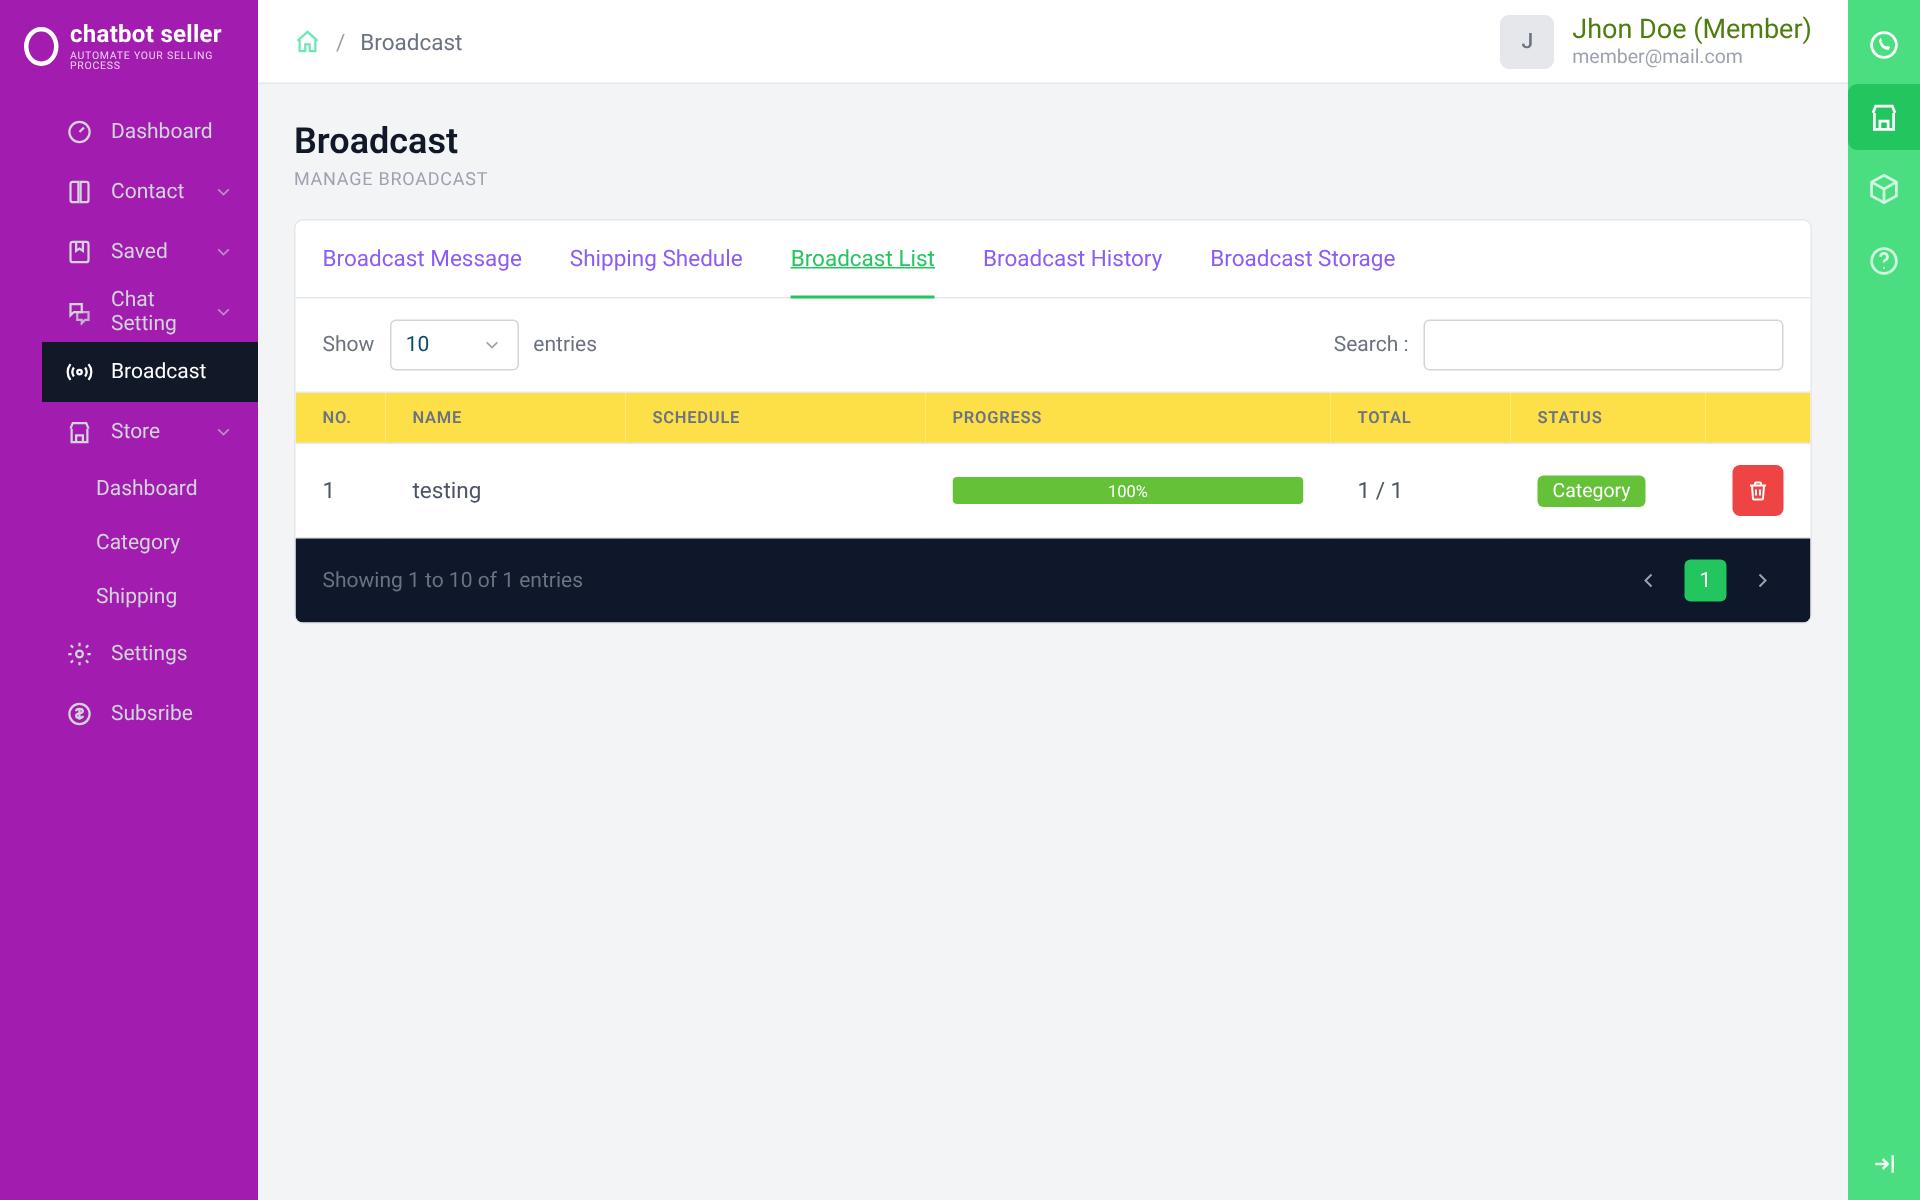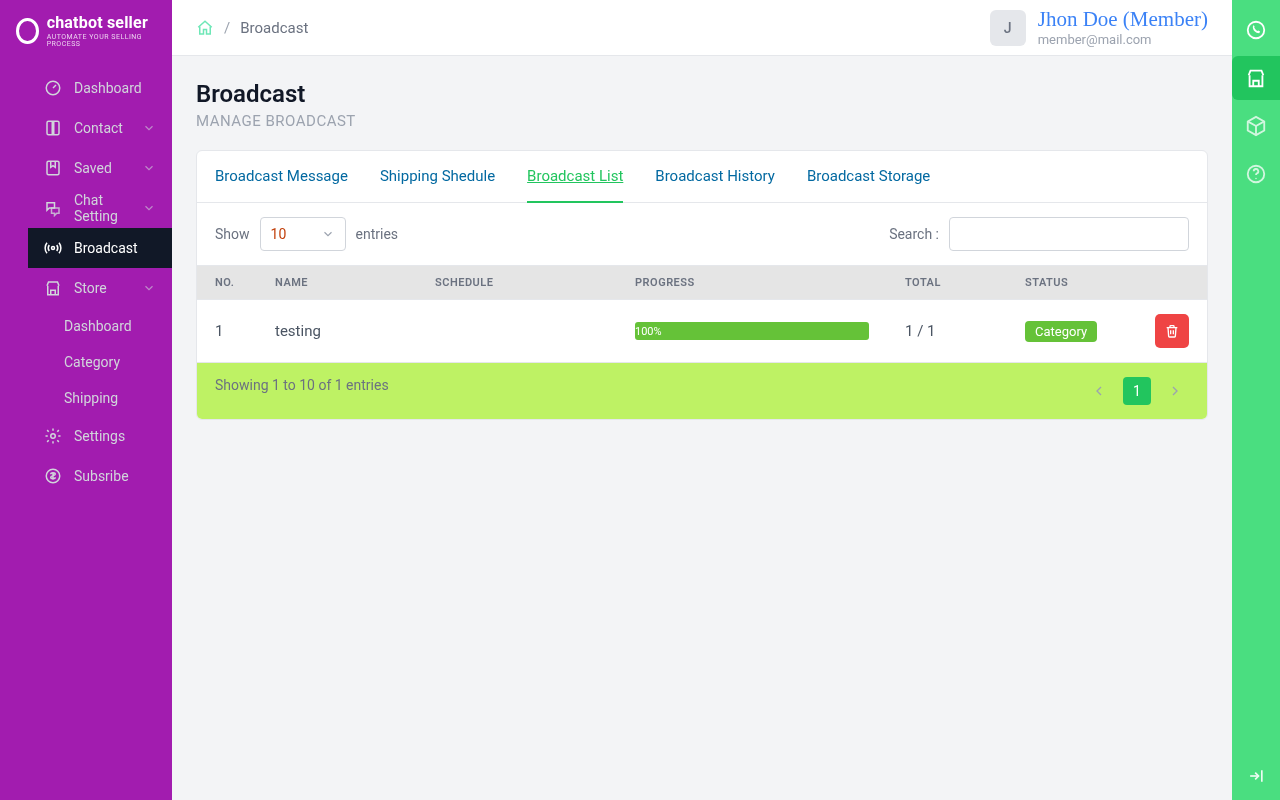--- a/index.html
+++ b/index.html
@@ -92,63 +92,63 @@
   .crumbs .current { color: #6b7280; }
 
   .user-area { margin-left: auto; display: flex; align-items: center; gap: 12px; }
   .avatar {
     width: 36px; height: 36px; border-radius: 6px;
     background: #e5e7eb; color: #6b7280;
     display: flex; align-items: center; justify-content: center;
     font-weight: 500;
   }
   .user-meta { display: flex; flex-direction: column; line-height: 1.2; }
-  .user-name  { color: #3b82f6; font-size: 21px; font-family: Liberation Serif, serif; }
+  .user-name  { color: #4d7c0f; font-size: 18px; }
   .user-email { color: #9ca3af; font-size: 13px; }
 
   
   .content { padding: 24px; }
   .page-head { margin-bottom: 20px; }
   .page-title    { font-size: 24px; font-weight: 600; color: #111827; }
-  .page-subtitle { font-size: 15px; letter-spacing: 0.5px; color: #9ca3af; margin-top: 4px; }
+  .page-subtitle { font-size: 12px; letter-spacing: 0.5px; color: #9ca3af; margin-top: 4px; }
 
   .card {
     background: #fff;
     border: 1px solid #e5e7eb;
     border-radius: 6px;
     overflow: hidden;
   }
 
   .tabs {
     display: flex; gap: 32px;
     padding: 0 18px;
     border-bottom: 1px solid #e5e7eb;
   }
   .tab {
     padding: 16px 0;
-    color: #0369a1;
+    color: #8b5cf6;
     font-size: 15px;
     cursor: pointer;
     border-bottom: 2px solid transparent;
     margin-bottom: -1px;
   }
   .tab.active { color: #22c55e; border-bottom-color: #22c55e; text-decoration: underline; }
 
   .toolbar {
     display: flex; align-items: center;
     padding: 14px 18px;
     color: #6b7280;
     gap: 10px;
   }
   .select {
     display: flex; align-items: center; justify-content: space-between;
     width: 86px; height: 34px;
     border: 1px solid #d1d5db; border-radius: 4px;
     padding: 0 10px;
-    color: #c2410c;
+    color: #0c4a6e;
   }
   .select .chev { color: #9ca3af; }
   .toolbar .right { margin-left: auto; display: flex; align-items: center; gap: 10px; }
   .search-input {
     width: 240px; height: 34px;
     border: 1px solid #d1d5db; border-radius: 4px;
     padding: 0 10px; font-size: 14px; color: #374151;
     outline: none;
   }
 
@@ -158,21 +158,21 @@
   }
   table.data thead th {
     text-align: left;
     font-size: 11px;
     letter-spacing: 0.5px;
     color: #6b7280;
     font-weight: 600;
     padding: 10px 18px;
     border-top: 1px solid #e5e7eb;
     border-bottom: 1px solid #e5e7eb;
-    background: #e5e5e5;
+    background: #fde047;
   }
   table.data tbody td {
     padding: 14px 18px;
     color: #4b5563;
     font-size: 15px;
     border-bottom: 1px solid #e5e7eb;
     vertical-align: middle;
   }
   .col-no   { width: 60px; }
   .col-name { width: 160px; margin-top: 12px; }
@@ -185,45 +185,45 @@
   .progress {
     background: #e5e7eb; height: 18px; border-radius: 3px; overflow: hidden;
     width: 100%;
     position: relative;
   }
   .progress-bar {
     background: #65c238;
     height: 100%;
     color: #fff;
     font-size: 11px;
-    display: flex; align-items: center; 
+    display: flex; align-items: center; justify-content: center;
   }
   .badge-success {
     display: inline-block;
     background: #65c238;
     color: #fff;
     font-size: 13px;
     padding: 3px 10px;
     border-radius: 4px;
   }
   .btn-delete {
     width: 34px; height: 34px;
     background: #ef4444;
     border-radius: 5px;
     display: flex; align-items: center; justify-content: center;
     color: #fff;
     cursor: pointer;
     margin-left: auto;
   }
 
   .footerbar {
-    display: flex; 
+    display: flex; align-items: center;
     padding: 14px 18px;
     color: #6b7280;
-    background: #bef264;
+    background: #0f172a;
   }
   .pager { margin-left: auto; display: flex; align-items: center; gap: 10px; }
   .pager .pg {
     width: 28px; height: 28px;
     display: flex; align-items: center; justify-content: center;
     border-radius: 4px;
     color: #9ca3af;
     cursor: pointer;
   }
   .pager .pg.num.active { background: #22c55e; color: #fff; }

